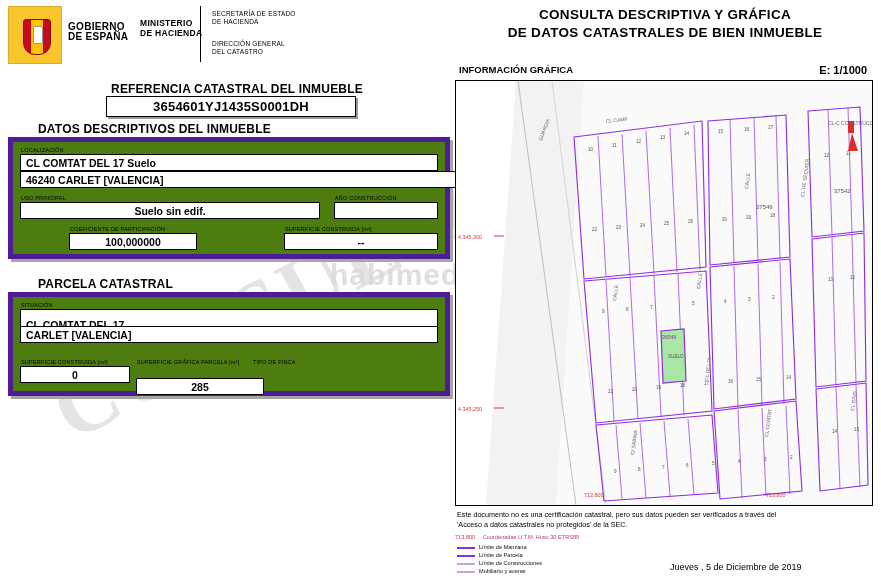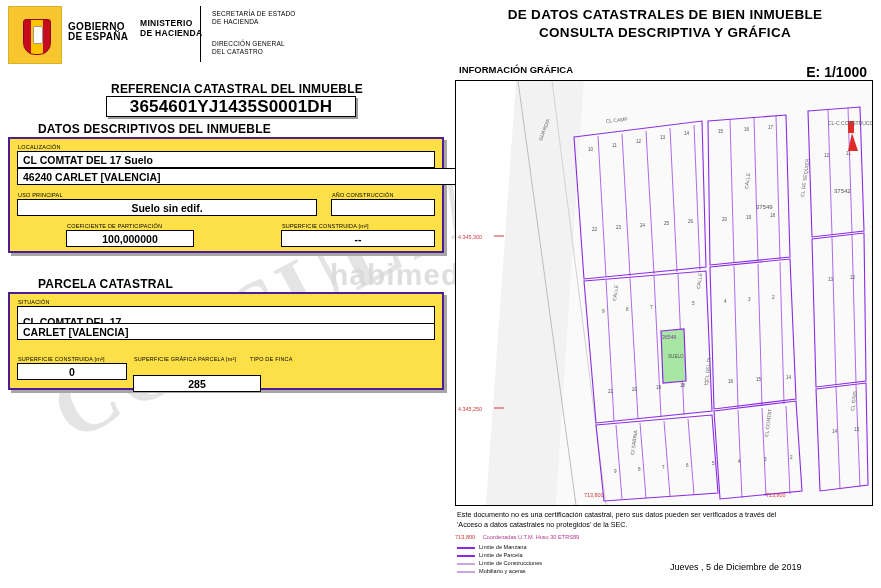--- a/index.html
+++ b/index.html
@@ -74,27 +74,27 @@
     position:absolute;left:92px;top:82px;width:290px;text-align:center;
     font-size:12px;font-weight:700;letter-spacing:.2px;
   }
   .ref-box{
     position:absolute;left:106px;top:96px;width:248px;height:19px;
     border:1px solid #000;background:#fff;
     box-shadow:2px 2px 0 #9a9a9a;
   }
   .ref-box span{
     display:block;text-align:center;line-height:19px;
-    font-size:17px;font-weight:700;letter-spacing:.2px;
+    font-size:13px;font-weight:700;letter-spacing:.2px;
   }
 
   
   .sec-h{font-size:12px;font-weight:700;letter-spacing:.2px;padding-left:30px;}
   .blk{
-    position:absolute;border:2px solid #4c1d95;background:#fde047;
+    position:absolute;border:5px solid #4c1d95;background:#4d7c0f;
     box-shadow:3px 3px 0 #a6a6a6;
   }
   .lbl{
     position:absolute;font-size:5.5px;letter-spacing:.2px;color:#000;
   }
   .fld{
     position:absolute;border:1px solid #000;background:#fff;
     font-size:10.5px;font-weight:700;display:flex;align-items:center;
     padding-left:5px;box-sizing:border-box;
   }
@@ -107,21 +107,21 @@
   
   #parcela-h{position:absolute;left:8px;top:277px;}
   #parcela-blk{left:8px;top:292px;width:432px;height:94px;}
 
   
   .map-wrap{position:absolute;left:455px;top:64px;width:502px;height:518px;}
   .map-head{
     position:absolute;left:0;top:0;width:418px;height:14px;
   }
   .map-head .ig{position:absolute;left:4px;top:0;font-size:9.5px;font-weight:700;}
-  .map-head .esc{position:absolute;right:6px;top:0;font-size:14px;font-weight:700;}
+  .map-head .esc{position:absolute;right:6px;top:0;font-size:11px;font-weight:700;}
   .map-box{
     position:absolute;left:0;top:16px;width:416px;height:424px;
     border:1px solid #000;background:#fff;overflow:hidden;
   }
   .map-note{
     position:absolute;left:2px;top:446px;width:414px;
     font-size:7.2px;line-height:10px;color:#000;
   }
   .legend{position:absolute;left:2px;top:478px;width:240px;}
   .legend .lrow{position:relative;height:8px;font-size:5.6px;color:#111;}
@@ -162,22 +162,22 @@
   <div class="sec">
     <div>SECRETARÍA DE ESTADO</div>
     <div>DE HACIENDA</div>
   </div>
   <div class="dgc">
     <div>DIRECCIÓN GENERAL</div>
     <div>DEL CATASTRO</div>
   </div>
 
   <div class="doc-title">
+    <div>CONSULTA DESCRIPTIVA Y GRÁFICA</div>
     <div>DE DATOS CATASTRALES DE BIEN INMUEBLE</div>
-    <div>CONSULTA DESCRIPTIVA Y GRÁFICA</div>
   </div>
 
   <div class="ref-title">REFERENCIA CATASTRAL DEL INMUEBLE</div>
   <div class="ref-box">
     <span>3654601YJ1435S0001DH</span>
   </div>
 
   <div id="datos-h" class="sec-h">DATOS DESCRIPTIVOS DEL INMUEBLE</div>
   <div id="datos-blk" class="blk">
 

